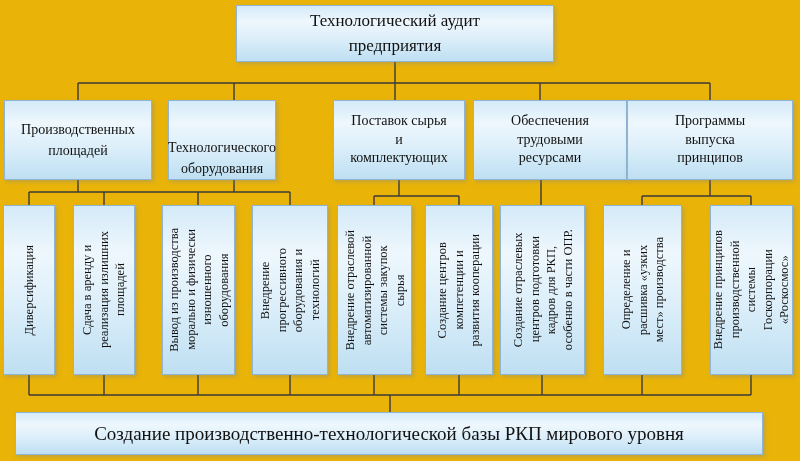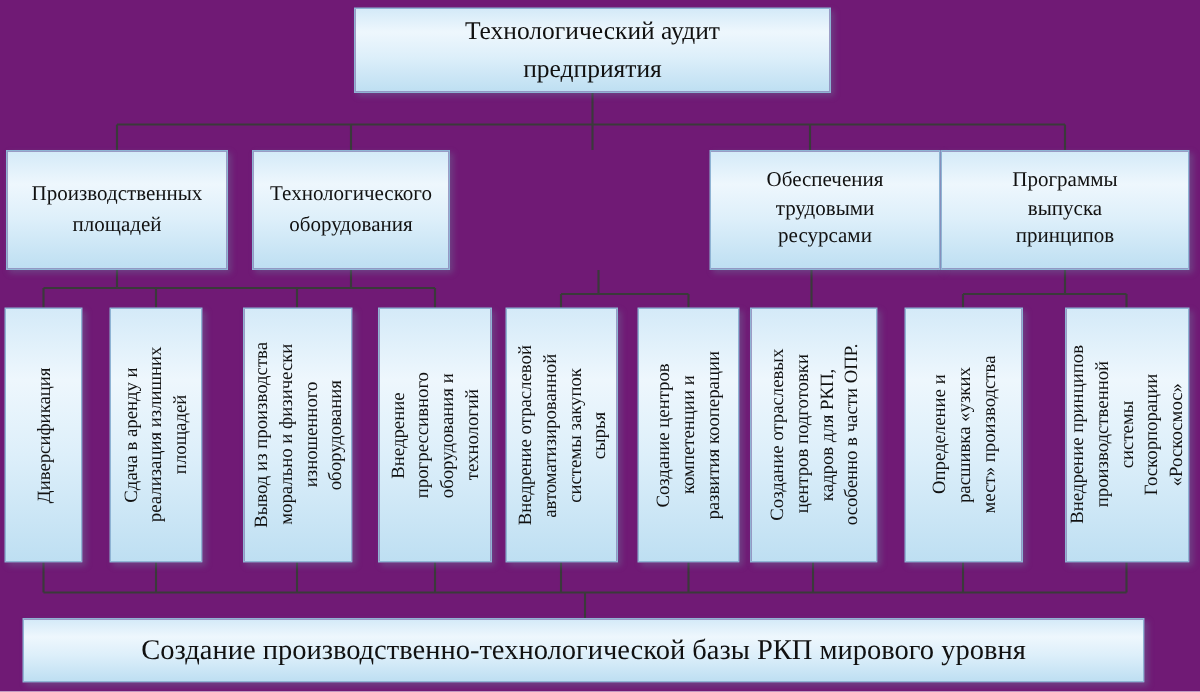--- a/index.html
+++ b/index.html
@@ -1,33 +1,33 @@
 <!DOCTYPE html>
 <html><head>
 <meta charset="utf-8">
 <style>
   html,body{margin:0;padding:0;background:#ffffff;}
   #canvas{
-    position:relative;width:800px;height:461px;background:#701a75;overflow:hidden;
+    position:relative;width:800px;height:461px;background:#eab308;overflow:hidden;
     font-family:"Liberation Serif","DejaVu Serif",serif;color:#111;
   }
   svg.connectors{position:absolute;left:0;top:0;width:800px;height:461px;}
   .node{
     position:absolute;
     background:linear-gradient(180deg,#d4eaf8 0%,#eef7fd 28%,#ddeffa 58%,#bedff2 100%);
     border:1px solid #8fb4d4;
     box-shadow:2px 2px 4px rgba(110,135,160,0.35);
     display:flex;align-items:center;justify-content:center;
     text-align:center;box-sizing:border-box;
   }
   .node .txt{white-space:pre-line;}
   .root{left:236px;top:5px;width:318px;height:57px;font-size:17px;line-height:1.45;}
   .branch{top:100px;height:80px;font-size:14px;line-height:1.5;}
   .b1{left:4px;width:148px;align-items:center;}
-  .b2{left:168px;width:132px;}
+  .b2{left:168px;width:108px;align-items:flex-end;}
   .b3{left:333px;width:132px;line-height:1.35;}
   .b4{left:473px;width:154px;line-height:1.35;font-family:Liberation Serif, serif;}
   .b5{left:627px;width:166px;line-height:1.35;}
   .leaf{top:205px;height:170px;font-size:12.5px;}
   .leaf .txt{
     writing-mode:vertical-rl;transform:rotate(180deg);
     line-height:1.32;text-align:center;
   }
   .c1{left:3px;width:52px;}
   .c2{left:73px;width:62px;}
@@ -95,20 +95,25 @@
   </div>
 
   <div class="node branch b1">
     <span class="txt">Производственных
 площадей</span>
   </div>
   <div class="node branch b2">
     <span class="txt">Технологического
 оборудования</span>
   </div>
+  <div class="node branch b3">
+    <span class="txt">Поставок сырья
+и
+комплектующих</span>
+  </div>
   <div class="node branch b4">
     <span class="txt">Обеспечения
 трудовыми
 ресурсами</span>
   </div>
   <div class="node branch b5">
     <span class="txt">Программы
 выпуска
 принципов</span>
   </div>

